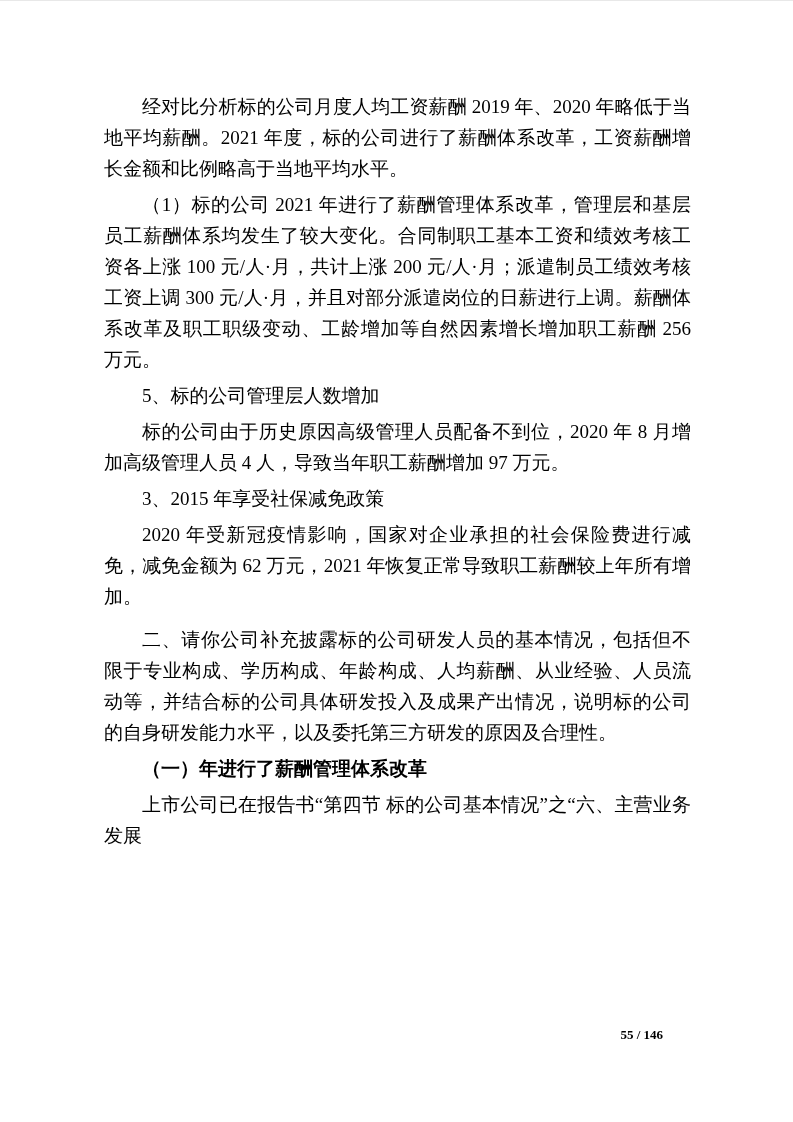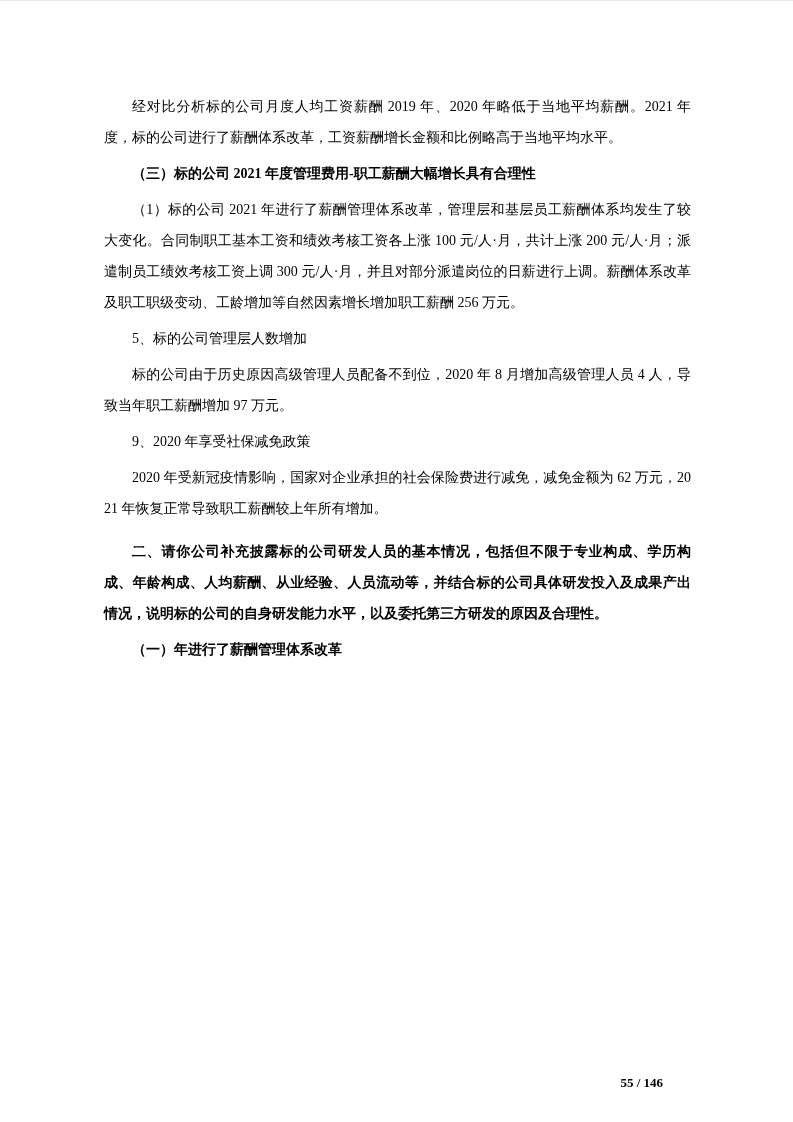--- a/index.html
+++ b/index.html
@@ -15,66 +15,66 @@
     background: #ffffff;
     box-sizing: border-box;
     padding: 90px 102px 0 104px;
     font-family: "Liberation Serif", "DejaVu Serif", serif;
     color: #000000;
     overflow: hidden;
     border-top: 1px solid #e8e8e8;
   }
   .doc-page p {
     margin: 0 0 5px 0;
-    font-size: 14px;
+    font-size: 19px;
     line-height: 31px;
     text-align: justify;
     text-indent: 2em;
     word-break: break-all;
   }
   .doc-page p.bold {
-    font-weight: 700;
+    font-weight: 400;
     margin-top: 12px;
   }
   .doc-page p.section-heading {
     font-weight: 700;
     margin-top: 4px;
   }
   .page-footer {
     position: absolute;
-    top: 1074px;
+    top: 1026px;
     right: 130px;
     font-size: 13px;
     font-weight: 700;
     font-family: "Liberation Serif", "DejaVu Serif", serif;
     color: #000000;
   }
 </style>
 </head>
 <body>
 
 <div class="doc-page">
 
   <p>经对比分析标的公司月度人均工资薪酬 2019 年、2020 年略低于当地平均薪酬。2021 年度，标的公司进行了薪酬体系改革，工资薪酬增长金额和比例略高于当地平均水平。</p>
 
-  <p class="section-heading">（三）标的公司 2021 年度管理费用-职工薪酬大幅增长具有合理性</p>
 
 
   <p>（1）标的公司 2021 年进行了薪酬管理体系改革，管理层和基层员工薪酬体系均发生了较大变化。合同制职工基本工资和绩效考核工资各上涨 100 元/人·月，共计上涨 200 元/人·月；派遣制员工绩效考核工资上调 300 元/人·月，并且对部分派遣岗位的日薪进行上调。薪酬体系改革及职工职级变动、工龄增加等自然因素增长增加职工薪酬 256 万元。</p>
 
 
   <p>5、标的公司管理层人数增加</p>
 
   <p>标的公司由于历史原因高级管理人员配备不到位，2020 年 8 月增加高级管理人员 4 人，导致当年职工薪酬增加 97 万元。</p>
 
-  <p>9、2020 年享受社保减免政策</p>
+  <p>3、2015 年享受社保减免政策</p>
 
   <p>2020 年受新冠疫情影响，国家对企业承担的社会保险费进行减免，减免金额为 62 万元，2021 年恢复正常导致职工薪酬较上年所有增加。</p>
 
   <p class="bold">二、请你公司补充披露标的公司研发人员的基本情况，包括但不限于专业构成、学历构成、年龄构成、人均薪酬、从业经验、人员流动等，并结合标的公司具体研发投入及成果产出情况，说明标的公司的自身研发能力水平，以及委托第三方研发的原因及合理性。</p>
 
 
   <p class="section-heading">（一）年进行了薪酬管理体系改革</p>
 
+  <p>上市公司已在报告书“第四节 标的公司基本情况”之“六、主营业务发展</p>
 
   <div class="page-footer">55 / 146</div>
 
 </div>
 
 </body></html>

